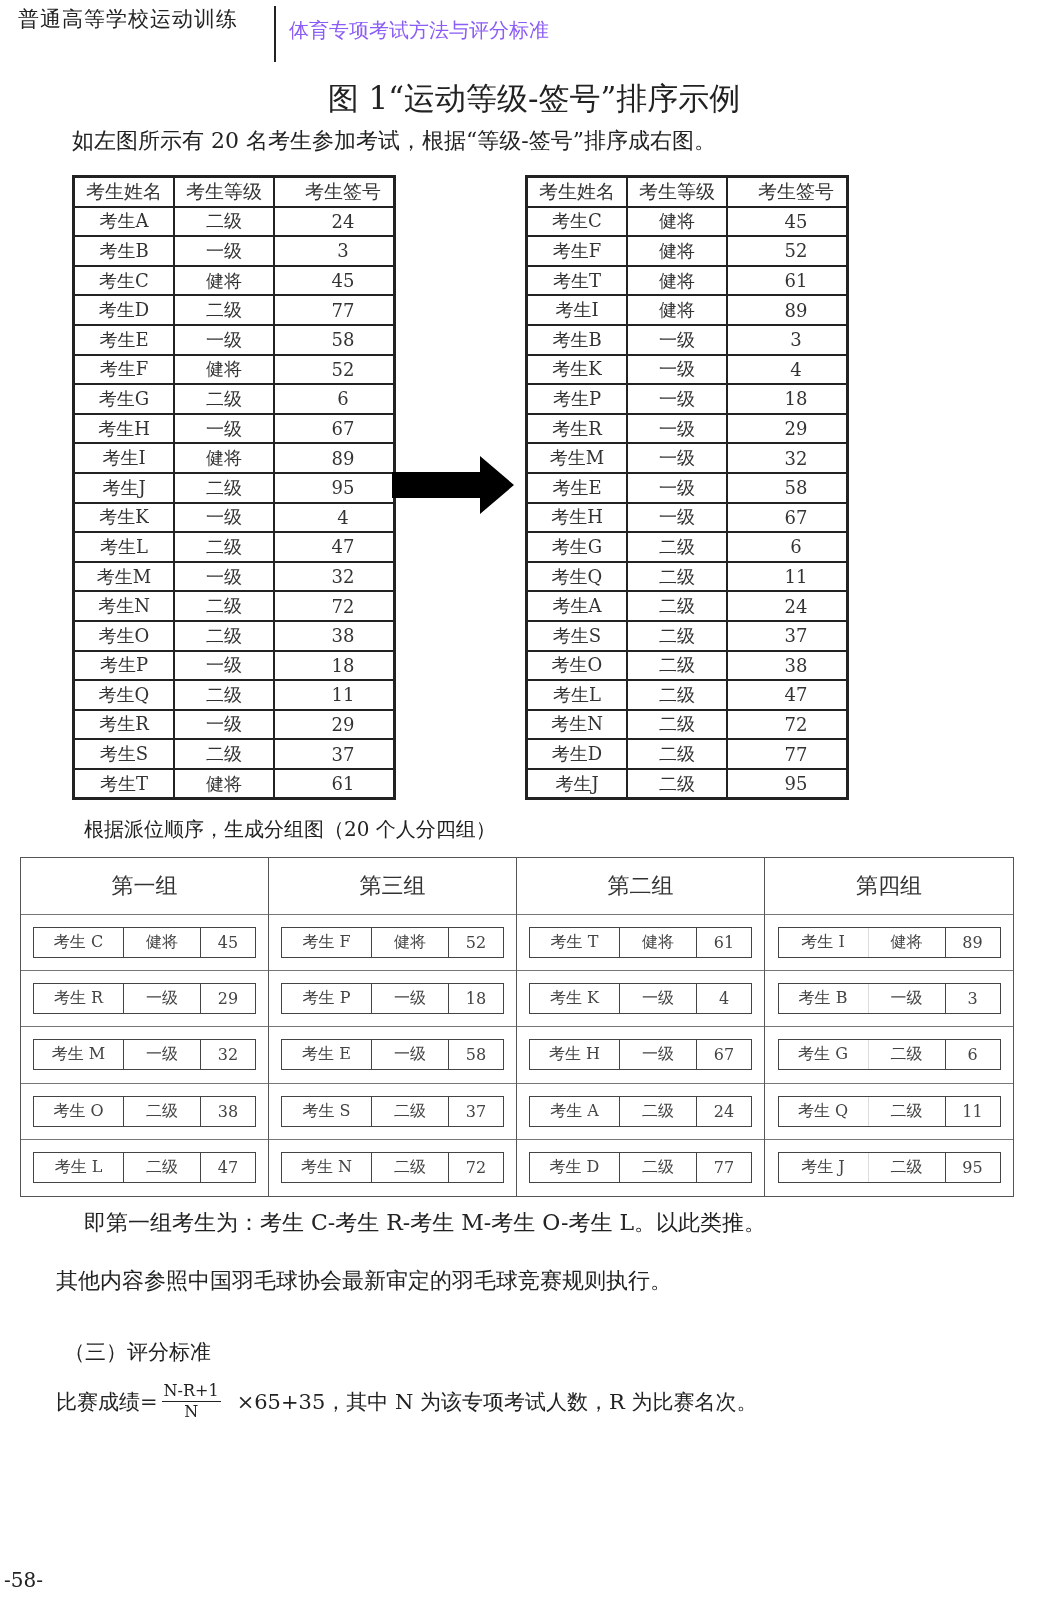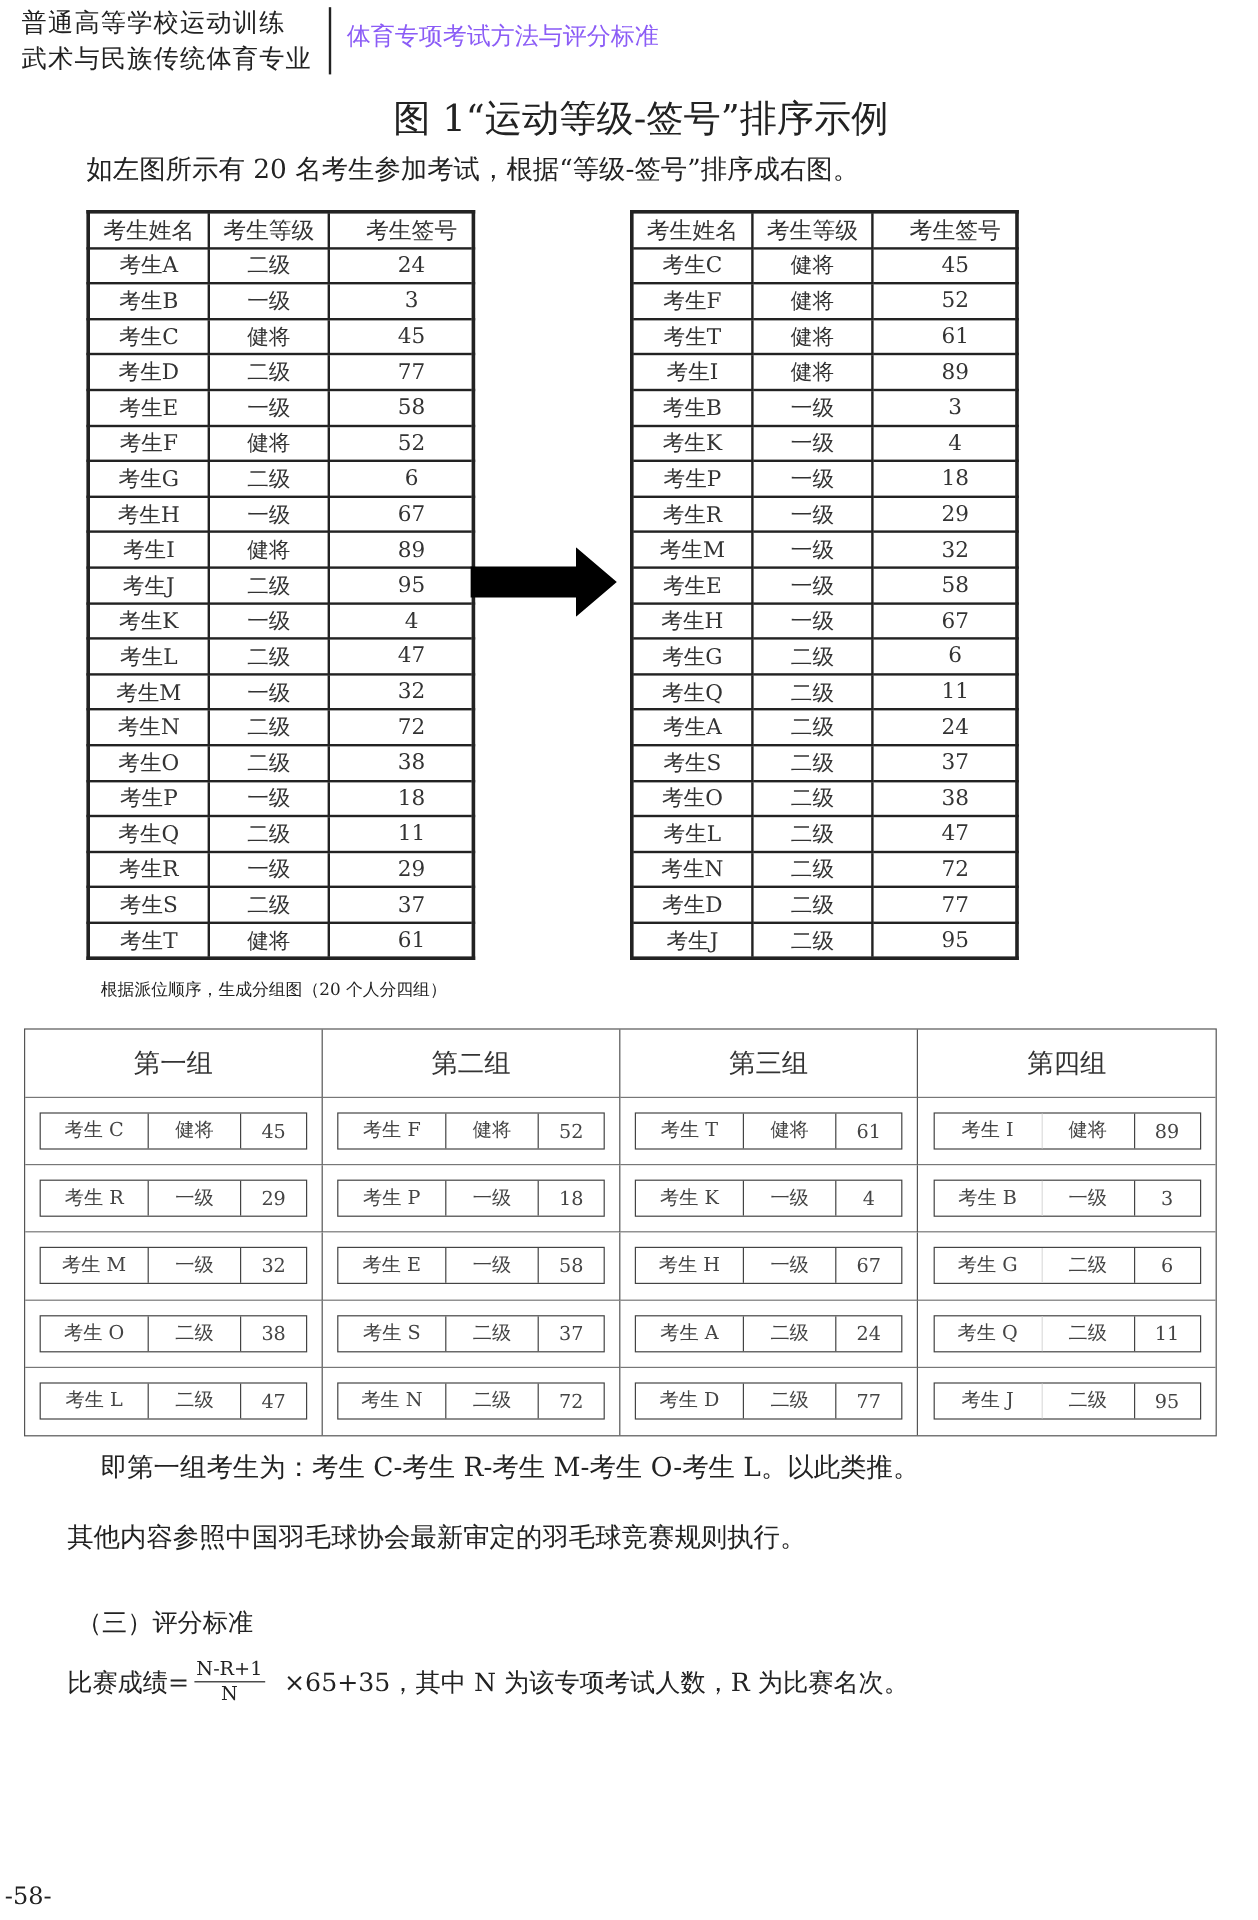--- a/index.html
+++ b/index.html
@@ -22,21 +22,21 @@
   table.rank { border:3px solid #222; }
   table.rank th { color:#333; font-size:19px; }
   table.rank .c1 { width:98px; }
   table.rank .c2 { width:98px; }
   table.rank .c3 { width:100px;padding-left:18px; }
   .t-left { left:72px; top:175px; }
   .t-right { left:525px; top:175px; }
 
   .arrow { left:392px; top:456px; }
 
-  .group-caption { left:84px; top:816px; font-size:14px; color:#222; white-space:nowrap; }
+  .group-caption { left:84px; top:816px; font-size:20px; color:#222; white-space:nowrap; }
 
   
   .groups { left:20px; top:857px; width:994px; height:340px; border:1.5px solid #555; box-sizing:border-box; display:grid;
             grid-template-columns: repeat(4, 1fr); grid-template-rows: 57px repeat(5, 1fr); }
   .gcell { border-right:1.5px solid #555; border-bottom:1.5px solid #777; box-sizing:border-box; display:flex; align-items:center; justify-content:center; }
   .gcell.lastcol { border-right:none; }
   .gcell.lastrow { border-bottom:none; }
   .ghead { font-size:22px; color:#333; }
   .gbox { display:flex; width:223px; height:31px; border:1.5px solid #444; box-sizing:border-box; font-size:16px; color:#444; }
   .gbox span { display:flex; align-items:center; justify-content:center; box-sizing:border-box; }
@@ -51,21 +51,20 @@
   .formula { left:56px; top:1381px; font-size:21px; color:#222; white-space:nowrap; display:flex; align-items:center; }
   .frac { display:inline-flex; flex-direction:column; align-items:center; margin:0 16px 0 4px; font-size:16px; line-height:20px; }
   .frac .num { border-bottom:1.5px solid #222; padding:0 2px; }
   .page-no { left:4px; top:1568px; font-size:20px; color:#222; }
 </style>
 </head>
 <body>
 
 <div class="abs hdr-left">
   <div>普通高等学校运动训练</div>
-  <div>武术与民族传统体育专业</div>
 </div>
 <div class="abs hdr-div"></div>
 <div class="abs hdr-right">体育专项考试方法与评分标准</div>
 
 <div class="abs fig-title">图 1“运动等级-签号”排序示例</div>
 <div class="abs intro">如左图所示有 20 名考生参加考试，根据“等级-签号”排序成右图。</div>
 
 <table class="rank t-left">
   <thead>
     <tr>
@@ -293,22 +292,22 @@
         <td class="c2">二级</td>
         <td class="c3">95</td>
       </tr>
     </tbody>
 </table>
 
 <div class="abs group-caption">根据派位顺序，生成分组图（20 个人分四组）</div>
 
 <div class="abs groups" id="groups">
     <div class="gcell ghead">第一组</div>
+    <div class="gcell ghead">第三组</div>
     <div class="gcell ghead">第二组</div>
-    <div class="gcell ghead">第三组</div>
     <div class="gcell ghead lastcol">第四组</div>
     <div class="gcell">
       <div class="gbox">
         <span class="n">考生 C</span>
         <span class="g">健将</span>
         <span class="s">45</span>
       </div>
     </div>
     <div class="gcell">
       <div class="gbox">

